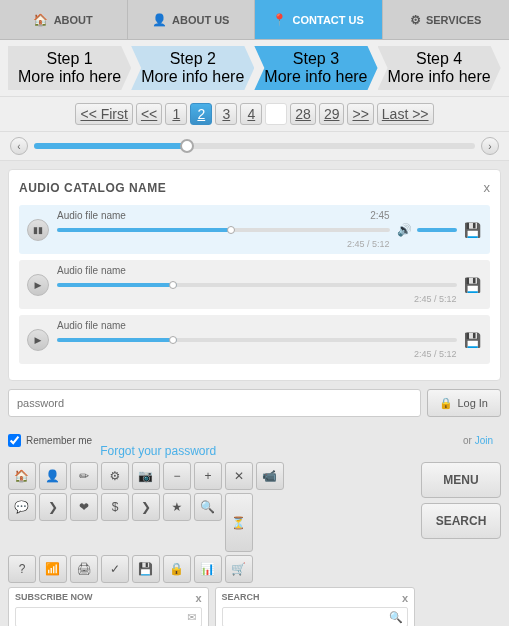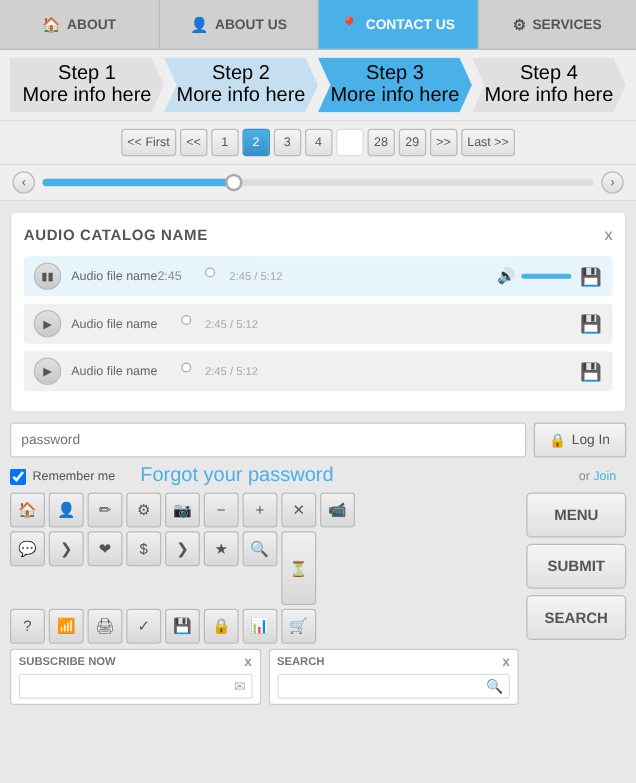--- a/index.html
+++ b/index.html
@@ -74,27 +74,28 @@
       gap: 3px;
       background: #efefef;
       border-bottom: 1px solid #ddd;
     }
     .pg-btn {
       min-width: 22px;
       height: 22px;
       background: linear-gradient(to bottom, #f5f5f5, #e0e0e0);
       border: 1px solid #bbb;
       border-radius: 3px;
-      font-size: 10px;
+      font-size: 14px;
       color: #555;
       cursor: pointer;
       display: flex;
       align-items: center;
       justify-content: center;
       padding: 0 4px;
+      text-decoration: underline;
     }
     .pg-btn.active {
       background: linear-gradient(to bottom, #4ab0e8, #3a90c8);
       color: #fff;
       border-color: #3a90c8;
     }
     .pg-btn.empty {
       background: #fff;
       border: 1px solid #ddd;
     }
@@ -192,22 +193,22 @@
       align-items: center;
       justify-content: center;
       cursor: pointer;
       font-size: 9px;
       color: #555;
       flex-shrink: 0;
     }
     .track-info {
       flex: 1;
       display: flex;
-      flex-direction: row;
-      gap: 19px;
+      flex-direction: column;
+      gap: 7px;
     }
     .track-name-row {
       display: flex;
       justify-content: space-between;
       font-size: 10px;
       color: #666;
     }
     .track-time { font-size: 10px; color: #888; }
     .track-progress {
       height: 4px;
@@ -276,34 +277,35 @@
       color: #555;
       cursor: pointer;
       display: flex;
       align-items: center;
       gap: 4px;
     }
     .remember-row {
       display: flex;
       align-items: center;
       margin: 2px 8px 4px;
-      gap: 20px;
+      gap: 8px;
     }
     .remember-label {
       display: flex;
       align-items: center;
       gap: 5px;
       font-size: 10px;
       color: #555;
     }
     .forgot-link {
-      font-size: 16px;
+      font-size: 12px;
       color: #4ab0e8;
       cursor: pointer;
       text-decoration: none;
+      margin-top: 21px;
     }
     .or-join {
       font-size: 10px;
       color: #888;
       margin-left: auto;
       margin-right: 8px;
     }
     .join-link { color: #4ab0e8; cursor: pointer; }
     .icon-btn {
       width: 28px;
@@ -598,21 +600,20 @@
       <div class="icon-btn">✓</div>
       <div class="icon-btn">💾</div>
       <div class="icon-btn">🔒</div>
       <div class="icon-btn">📊</div>
       <div class="icon-btn">🛒</div>
     </div>
   </div>
 
   <div class="right-buttons">
     <button class="big-btn">MENU</button>
-    <button class="big-btn">SUBMIT</button>
     <button class="big-btn">SEARCH</button>
   </div>
 </div>
 
 <div class="bottom-inputs">
   <div class="subscribe-box">
     <div class="input-header">
       <span>SUBSCRIBE NOW</span>
       <span class="input-close">x</span>
     </div>

